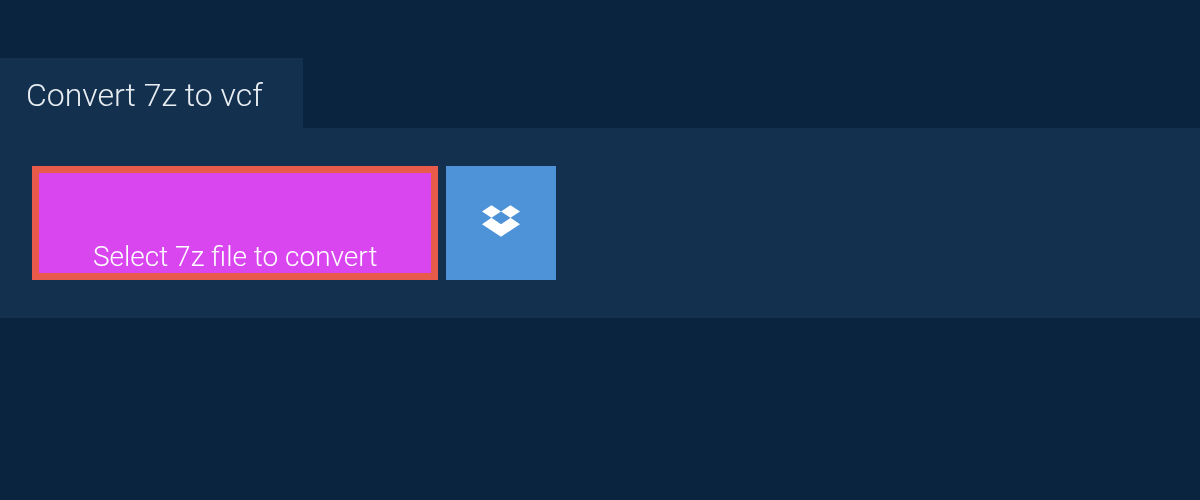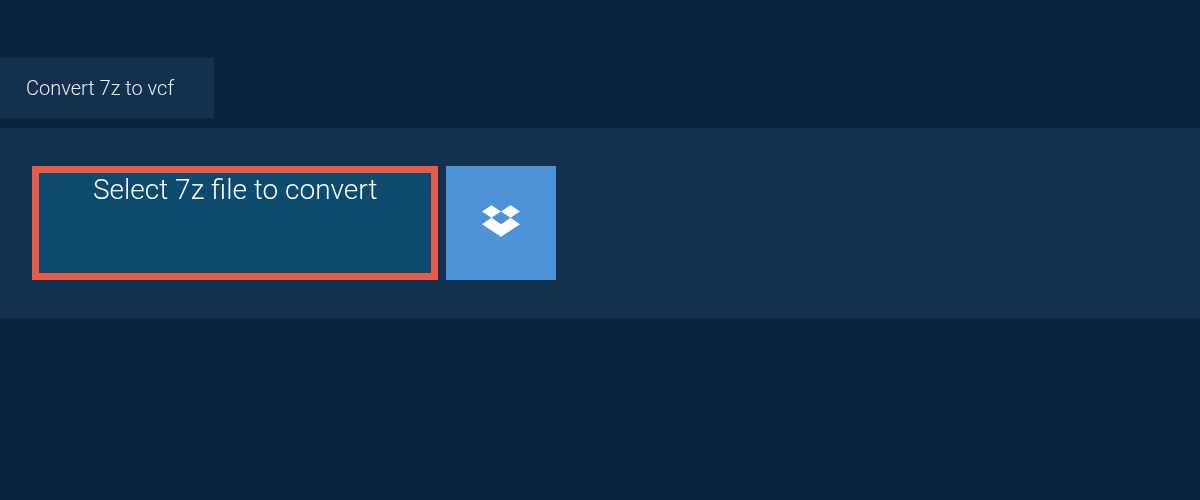--- a/index.html
+++ b/index.html
@@ -15,21 +15,21 @@
       font-weight: 300;
       position: relative;
       overflow: hidden;
     }
     .tab {
       position: absolute;
       top: 58px;
       left: 0;
       background: #13314f;
       color: #e8edf2;
-      font-size: 20px;
+      font-size: 32px;
       font-weight: 300;
       padding: 18px 40px 18px 26px;
     }
     .content-band {
       position: absolute;
       top: 128px;
       left: 0;
       right: 0;
       height: 190px;
       background: #13314f;
@@ -37,26 +37,26 @@
       align-items: center;
       padding-left: 32px;
     }
     .button-group {
       display: flex;
       align-items: stretch;
       height: 114px;
     }
     .select-button {
       border: 7px solid #e85a4a;
-      background: #0c4a6e;
+      background: #d946ef;
       color: #ffffff;
       font-size: 28px;
       font-weight: 300;
       display: flex;
-      align-items: flex-start;
+      align-items: flex-end;
       justify-content: center;
       padding: 0 54px;
       cursor: pointer;
     }
     .dropbox-button {
       background: #4e93d8;
       width: 110px;
       margin-left: 8px;
       display: flex;
       align-items: center;

